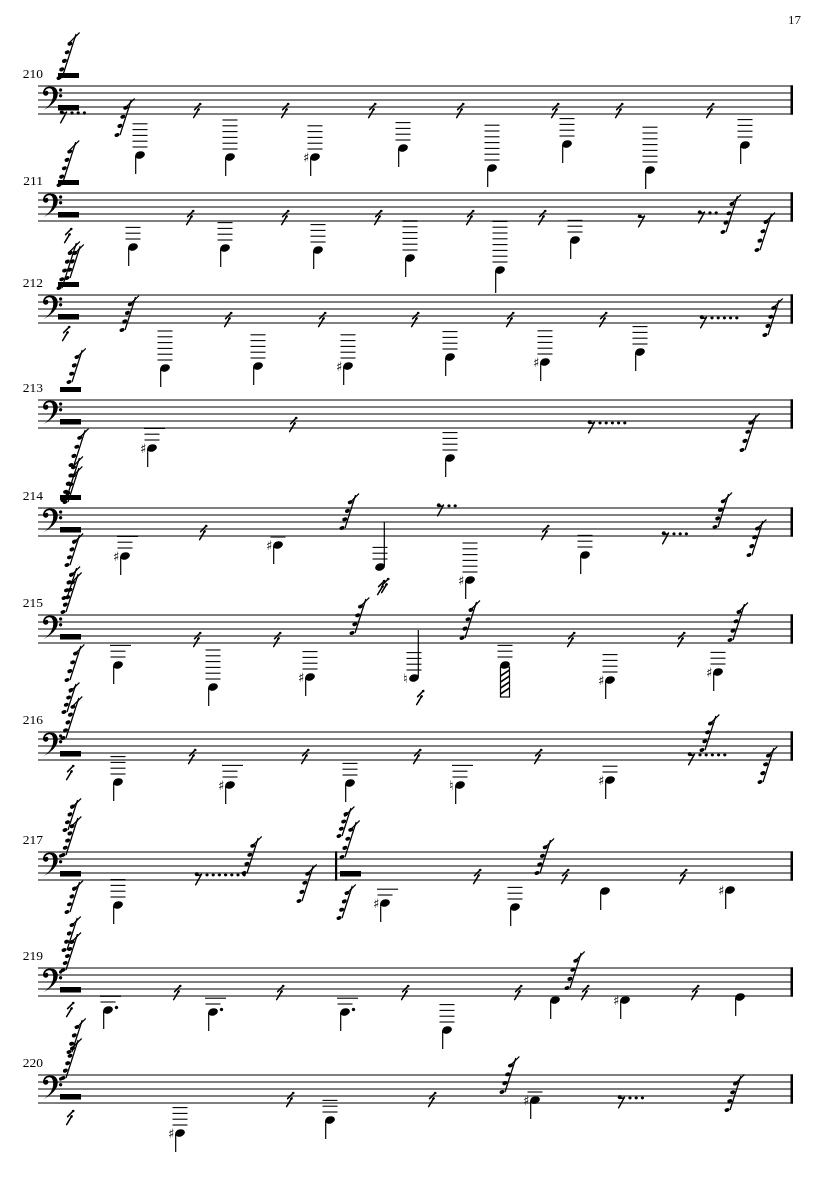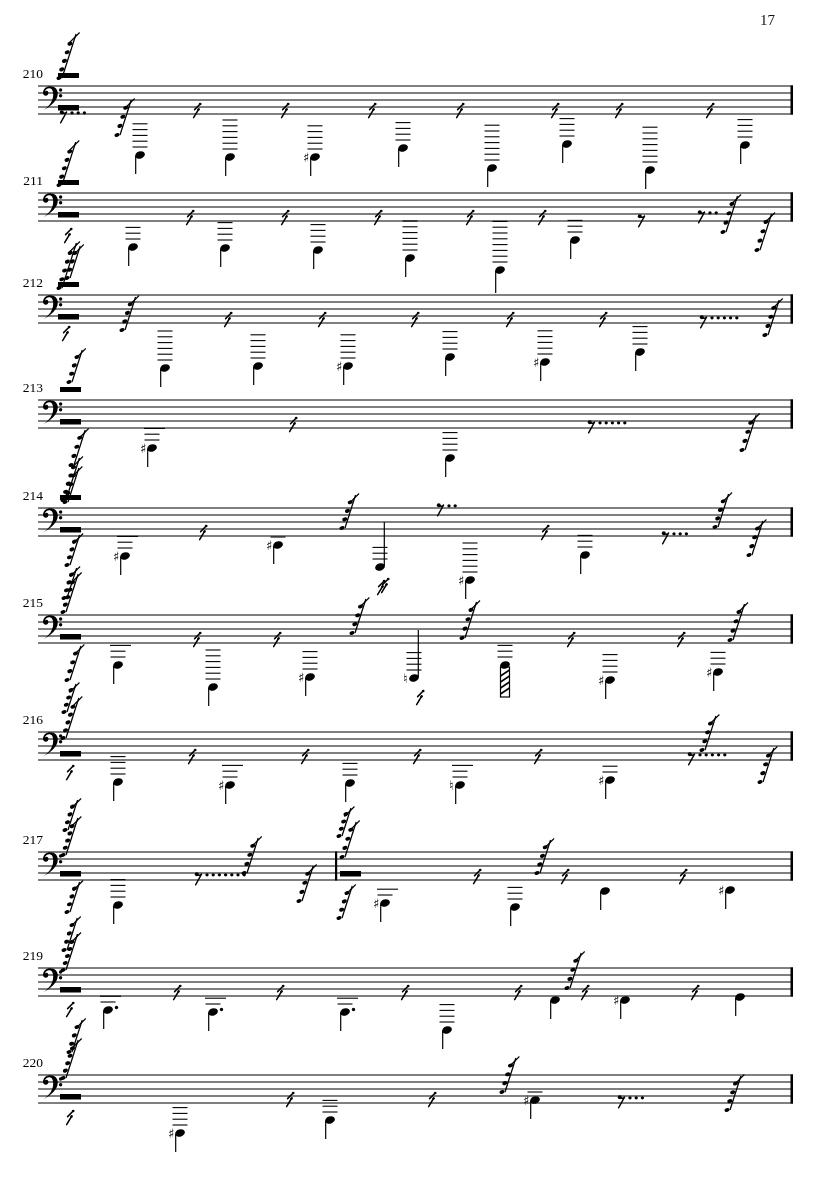--- a/index.html
+++ b/index.html
@@ -1,18 +1,18 @@
 <!DOCTYPE html>
 <html><head>
 <meta charset="utf-8">
 <style>
   html,body{margin:0;padding:0;}
   body{width:835px;height:1181px;background:#ffffff;position:relative;overflow:hidden;
        font-family:"Liberation Serif", serif;}
-  #page-number{position:absolute;top:12px;right:60px;font-size:15px;color:#111;}
+  #page-number{position:absolute;top:12px;right:34px;font-size:13px;color:#111;}
   #score-svg{position:absolute;left:0;top:0;}
   text.mnum{font-family:"Liberation Serif", serif;}
   text.acc{font-family:"DejaVu Sans", sans-serif;}
 </style>
 </head>
 <body>
 
 <div id="page-number">17</div>
 <svg id="score-svg" width="835" height="1181" viewBox="0 0 835 1181" xmlns="http://www.w3.org/2000/svg">
     <g>

